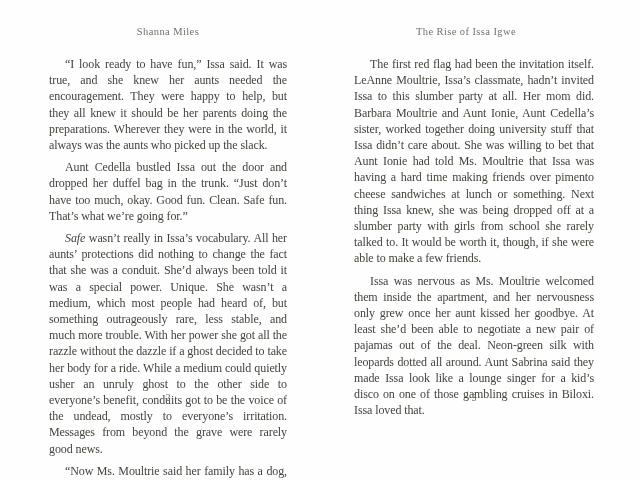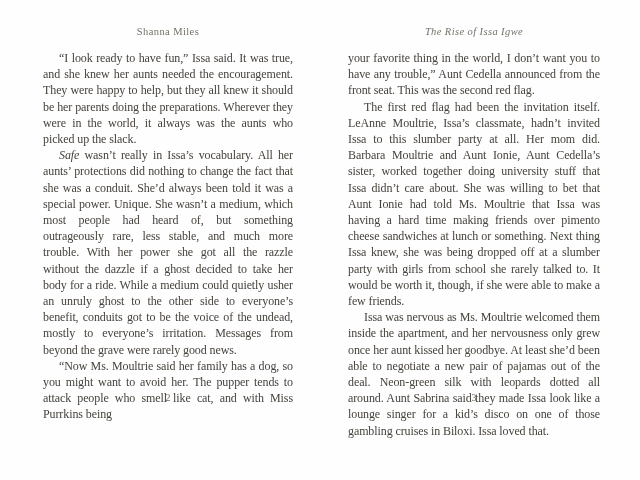--- a/index.html
+++ b/index.html
@@ -26,36 +26,36 @@
 
   .running-head {
     position: absolute;
     top: 26px;
     text-align: center;
     font-size: 10.5px;
     letter-spacing: 0.4px;
     color: #757069;
   }
   .page.left  .running-head { left: 43px; width: 250px; }
-  .page.right .running-head { left: 28px; width: 252px; font-style: italic; }
+  .page.right .running-head { left: 20px; width: 252px; }
 
   .text-block {
     position: absolute;
     top: 50px;
     font-size: 12px;
     line-height: 16.2px;
     letter-spacing: -0.1px;
     color: #46423c;
     text-align: justify;
   }
   .page.left  .text-block { left: 43px; width: 250px; }
   .page.right .text-block { left: 28px; width: 252px; }
 
   .para {
-    margin: 0;
+    margin: 6px;
     text-indent: 16px;
   }
   .para.no-indent { text-indent: 0; }
   .italic-lead { }
 
   .folio {
     position: absolute;
     bottom: 24px;
     text-align: center;
     font-size: 10px;
@@ -67,32 +67,32 @@
 </head>
 <body>
 
 <div class="spread">
 
   <section class="page left">
     <div class="running-head">Shanna Miles</div>
 
     <div class="text-block">
       <p class="para"><span>“I look ready to have fun,” Issa said. It was true, and she knew her aunts needed the encouragement. They were happy to help, but they all knew it should be her parents doing the preparations. Wherever they were in the world, it always was the aunts who picked up the slack.</span></p>
+      <p class="para"><span>Aunt Cedella bustled Issa out the door and dropped her duffel bag in the trunk. “Just don’t have too much, okay. Good fun. Clean. Safe fun. That’s what we’re going for.”</span></p>
       <p class="para"><em class="italic-lead">Safe</em><span> wasn’t really in Issa’s vocabulary. All her aunts’ protections did nothing to change the fact that she was a conduit. She’d always been told it was a special power. Unique. She wasn’t a medium, which most people had heard of, but something outrageously rare, less stable, and much more trouble. With her power she got all the razzle without the dazzle if a ghost decided to take her body for a ride. While a medium could quietly usher an unruly ghost to the other side to everyone’s benefit, conduits got to be the voice of the undead, mostly to everyone’s irritation. Messages from beyond the grave were rarely good news.</span></p>
       <p class="para"><span>“Now Ms. Moultrie said her family has a dog, so you might want to avoid her. The pupper tends to attack people who smell like cat, and with Miss Purrkins being</span></p>
     </div>
 
     <div class="folio">2</div>
   </section>
 
   <section class="page right">
     <div class="running-head">The Rise of Issa Igwe</div>
 
     <div class="text-block">
-      <p class="para no-indent"><span>your favorite thing in the world, I don’t want you to have any trouble,” Aunt Cedella announced from the front seat. This was the second red flag.</span></p>
       <p class="para"><span>The first red flag had been the invitation itself. LeAnne Moultrie, Issa’s classmate, hadn’t invited Issa to this slumber party at all. Her mom did. Barbara Moultrie and Aunt Ionie, Aunt Cedella’s sister, worked together doing university stuff that Issa didn’t care about. She was willing to bet that Aunt Ionie had told Ms. Moultrie that Issa was having a hard time making friends over pimento cheese sandwiches at lunch or something. Next thing Issa knew, she was being dropped off at a slumber party with girls from school she rarely talked to. It would be worth it, though, if she were able to make a few friends.</span></p>
       <p class="para"><span>Issa was nervous as Ms. Moultrie welcomed them inside the apartment, and her nervousness only grew once her aunt kissed her goodbye. At least she’d been able to negotiate a new pair of pajamas out of the deal. Neon-green silk with leopards dotted all around. Aunt Sabrina said they made Issa look like a lounge singer for a kid’s disco on one of those gambling cruises in Biloxi. Issa loved that.</span></p>
     </div>
 
     <div class="folio">3</div>
   </section>
 
 </div>
 
 </body></html>

